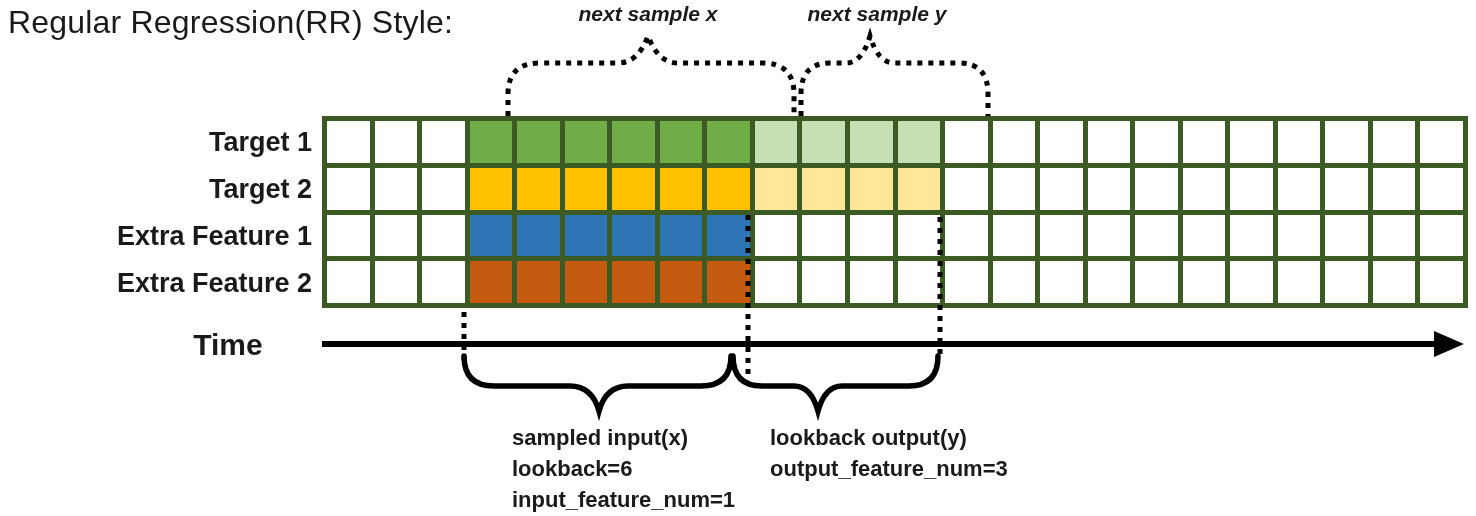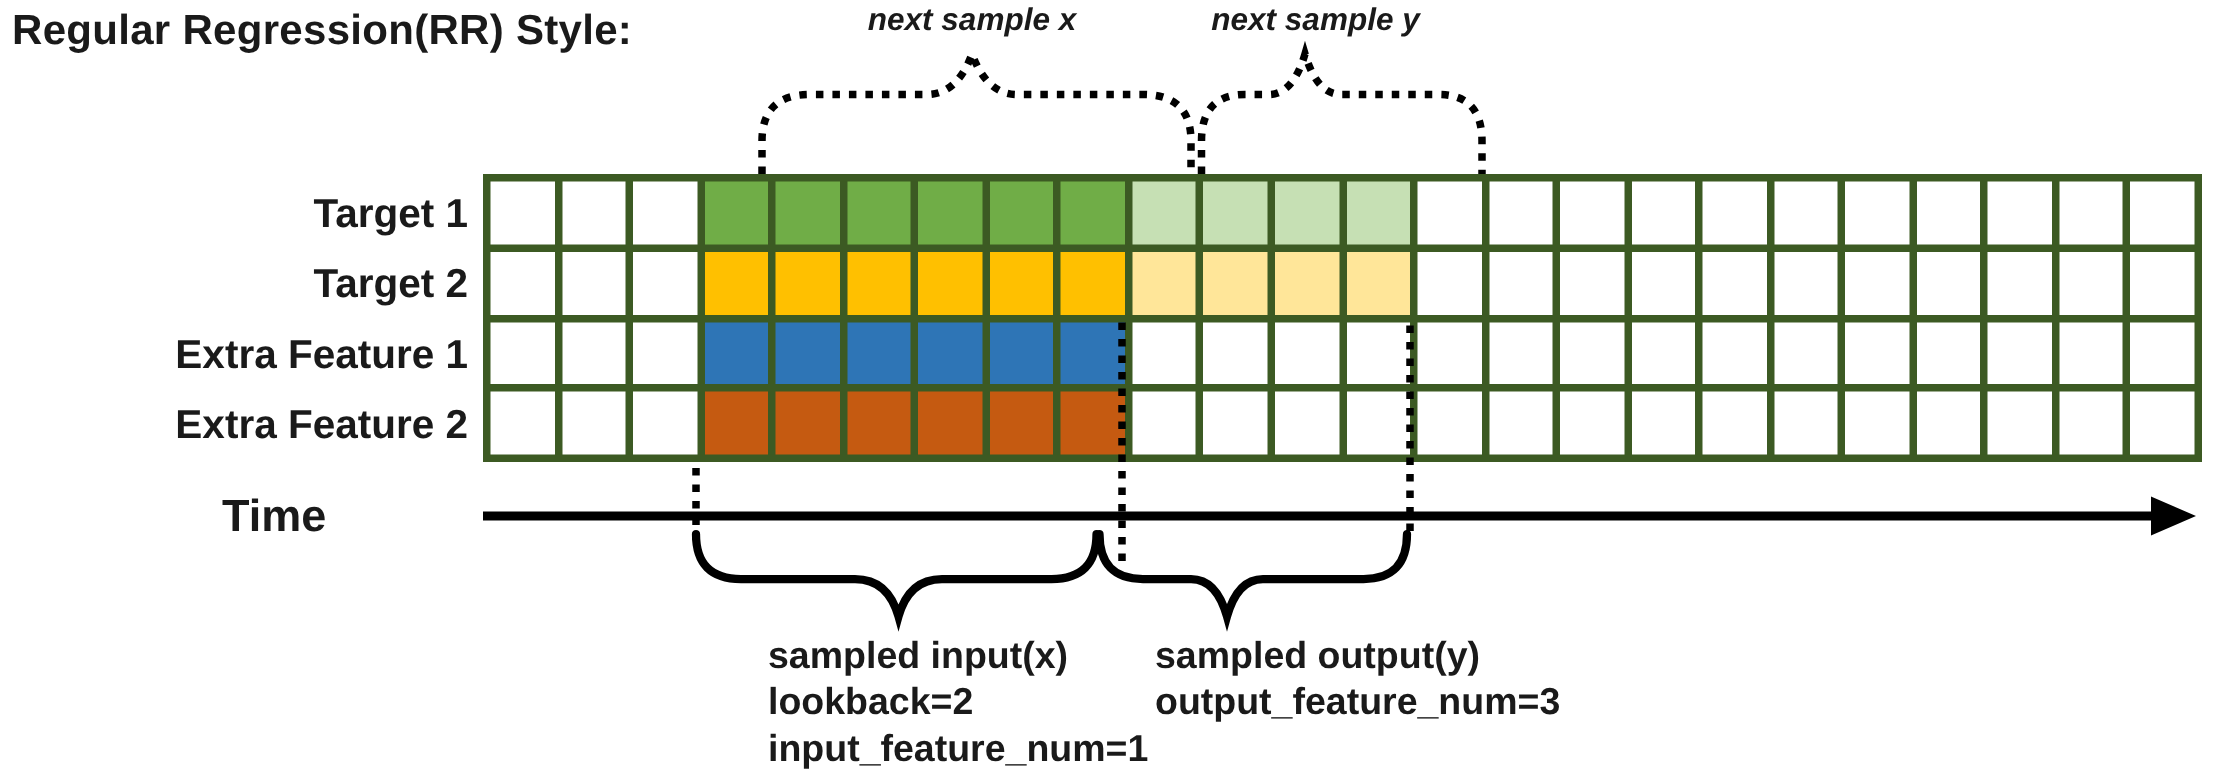--- a/index.html
+++ b/index.html
@@ -1,33 +1,33 @@
 <!DOCTYPE html>
 <html style="--line: #3C5A23;"><head>
 <meta charset="utf-8">
 <style>
   html,body{margin:0;padding:0;background:#ffffff;}
   #canvas{
     position:relative;width:1476px;height:516px;background:#ffffff;overflow:hidden;
     font-family:"Liberation Sans", sans-serif;color:#1a1a1a;
   }
   .abs{position:absolute;}
-  #title{left:8px;top:4px;font-size:28px;font-weight:bold;letter-spacing:.2px;}
+  #title{left:8px;top:4px;font-size:32px;font-weight:normal;letter-spacing:.2px;}
   .brace-label{top:2px;width:240px;text-align:center;font-size:21px;font-weight:bold;font-style:italic;}
   #next-x-label{left:528px;}
   #next-y-label{left:757px;}
   #grid{
     left:322px;top:116px;width:1146px;height:192px;box-sizing:border-box;
     border:5px solid var(--line);background:var(--line);
     display:grid;grid-template-columns:repeat(24,1fr);grid-template-rows:repeat(4,1fr);gap:5px;
   }
   .cell{background:#ffffff;}
   .row-label{right:1164px;width:320px;text-align:right;font-size:27px;font-weight:bold;height:32px;line-height:32px;}
-  #time-label{right:1168px;width:160px;text-align:left;top:328px;font-size:30px;font-weight:bold;}
-  .note{top:422px;font-size:25px;font-weight:bold;line-height:31px;white-space:nowrap;}
+  #time-label{right:1168px;width:160px;text-align:center;top:328px;font-size:30px;font-weight:bold;}
+  .note{top:422px;font-size:22px;font-weight:bold;line-height:31px;white-space:nowrap;}
   #note-input{left:512px;}
   #note-output{left:770px;}
   #overlay{left:0;top:0;pointer-events:none;}
 </style>
 </head>
 <body>
 
 <div id="canvas">
 
   <div id="title" class="abs">Regular Regression(RR) Style:</div>
@@ -154,22 +154,22 @@
 
     <path d="M801 116 V94 Q801 63 830 63 L846 63 Q862 63 870 36 Q878 63 894 63 L959 63 Q988 63 988 94 V116" stroke="#000" stroke-width="5" fill="none" stroke-dasharray="5 6"></path>
 
     <path d="M464 356 Q464 386 494 386 L570 386 Q592 386 599 411 Q606 386 628 386 L701 386 Q731 386 731 356" stroke="#000" stroke-width="5.5" fill="none" stroke-linecap="round"></path>
 
     <path d="M733 356 Q733 386 762 386 L794 386 Q811 386 818 411 Q825 386 842 386 L909 386 Q938 386 938 356" stroke="#000" stroke-width="5.5" fill="none" stroke-linecap="round"></path>
   </svg>
 
   <div id="note-input" class="abs note">
     <div>sampled input(x)</div>
-    <div>lookback=2</div>
+    <div>lookback=6</div>
     <div>input_feature_num=1</div>
   </div>
 
   <div id="note-output" class="abs note">
-    <div>sampled output(y)</div>
+    <div>lookback output(y)</div>
     <div>output_feature_num=3</div>
   </div>
 
 </div>
 
 </body></html>

